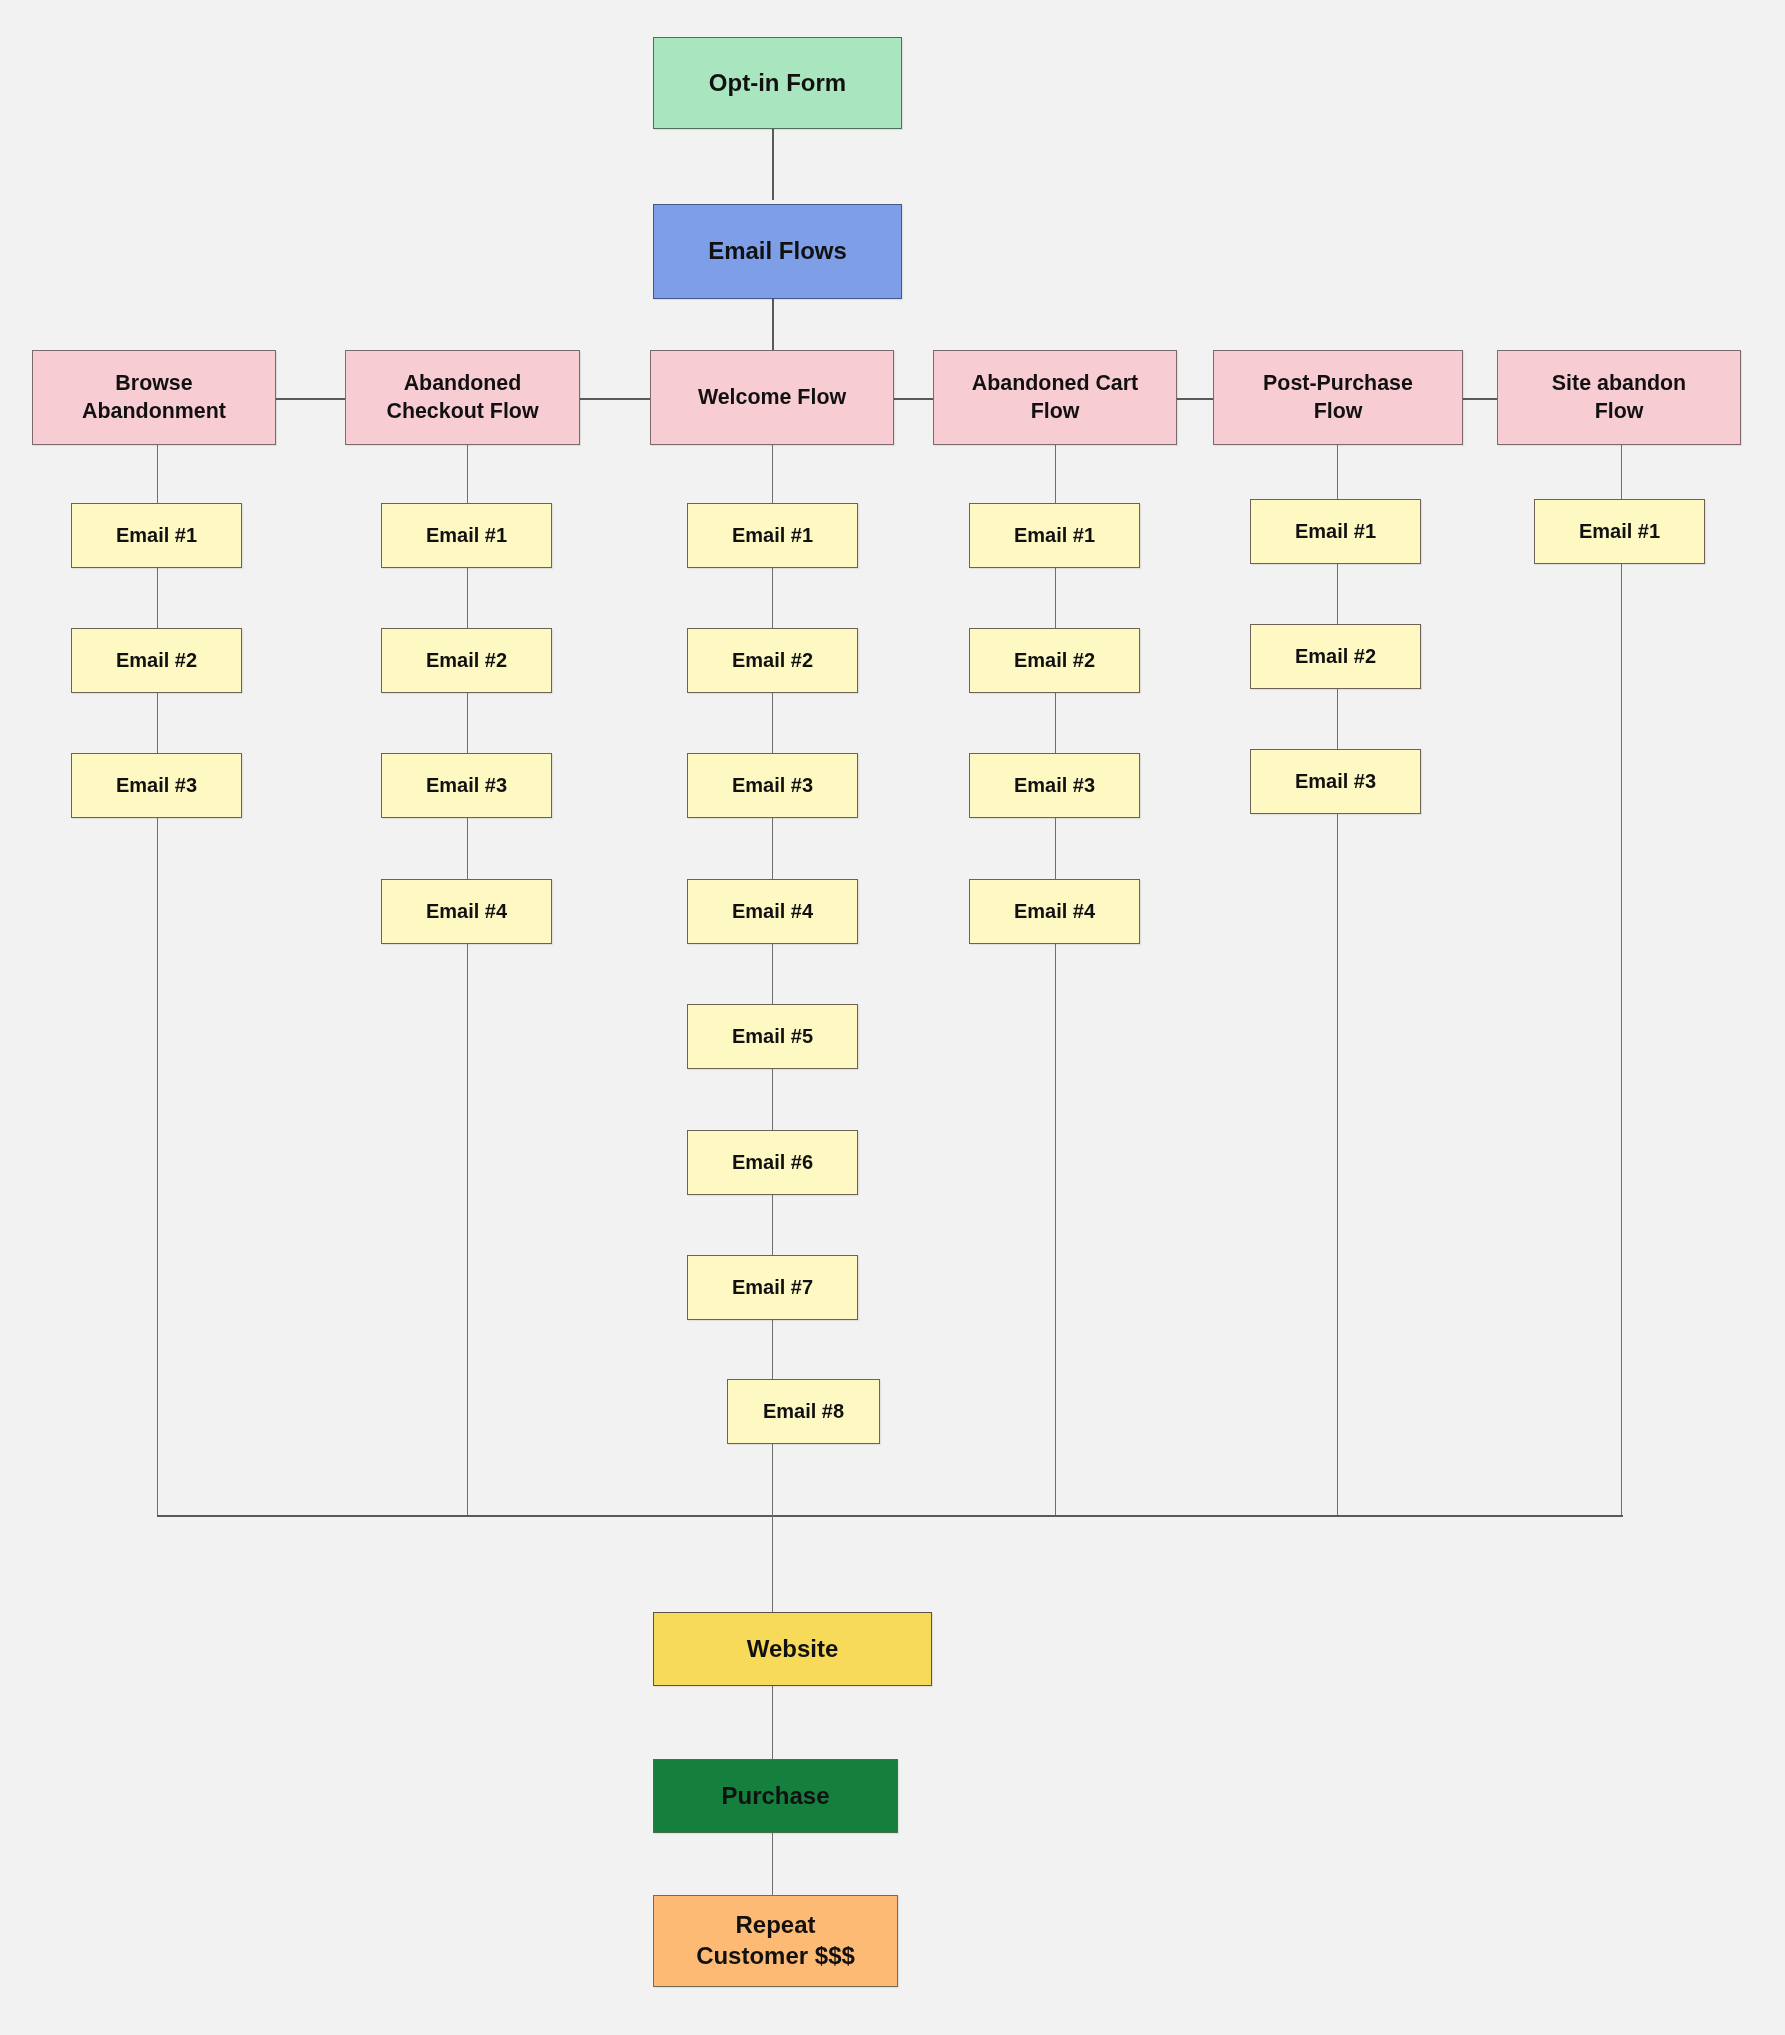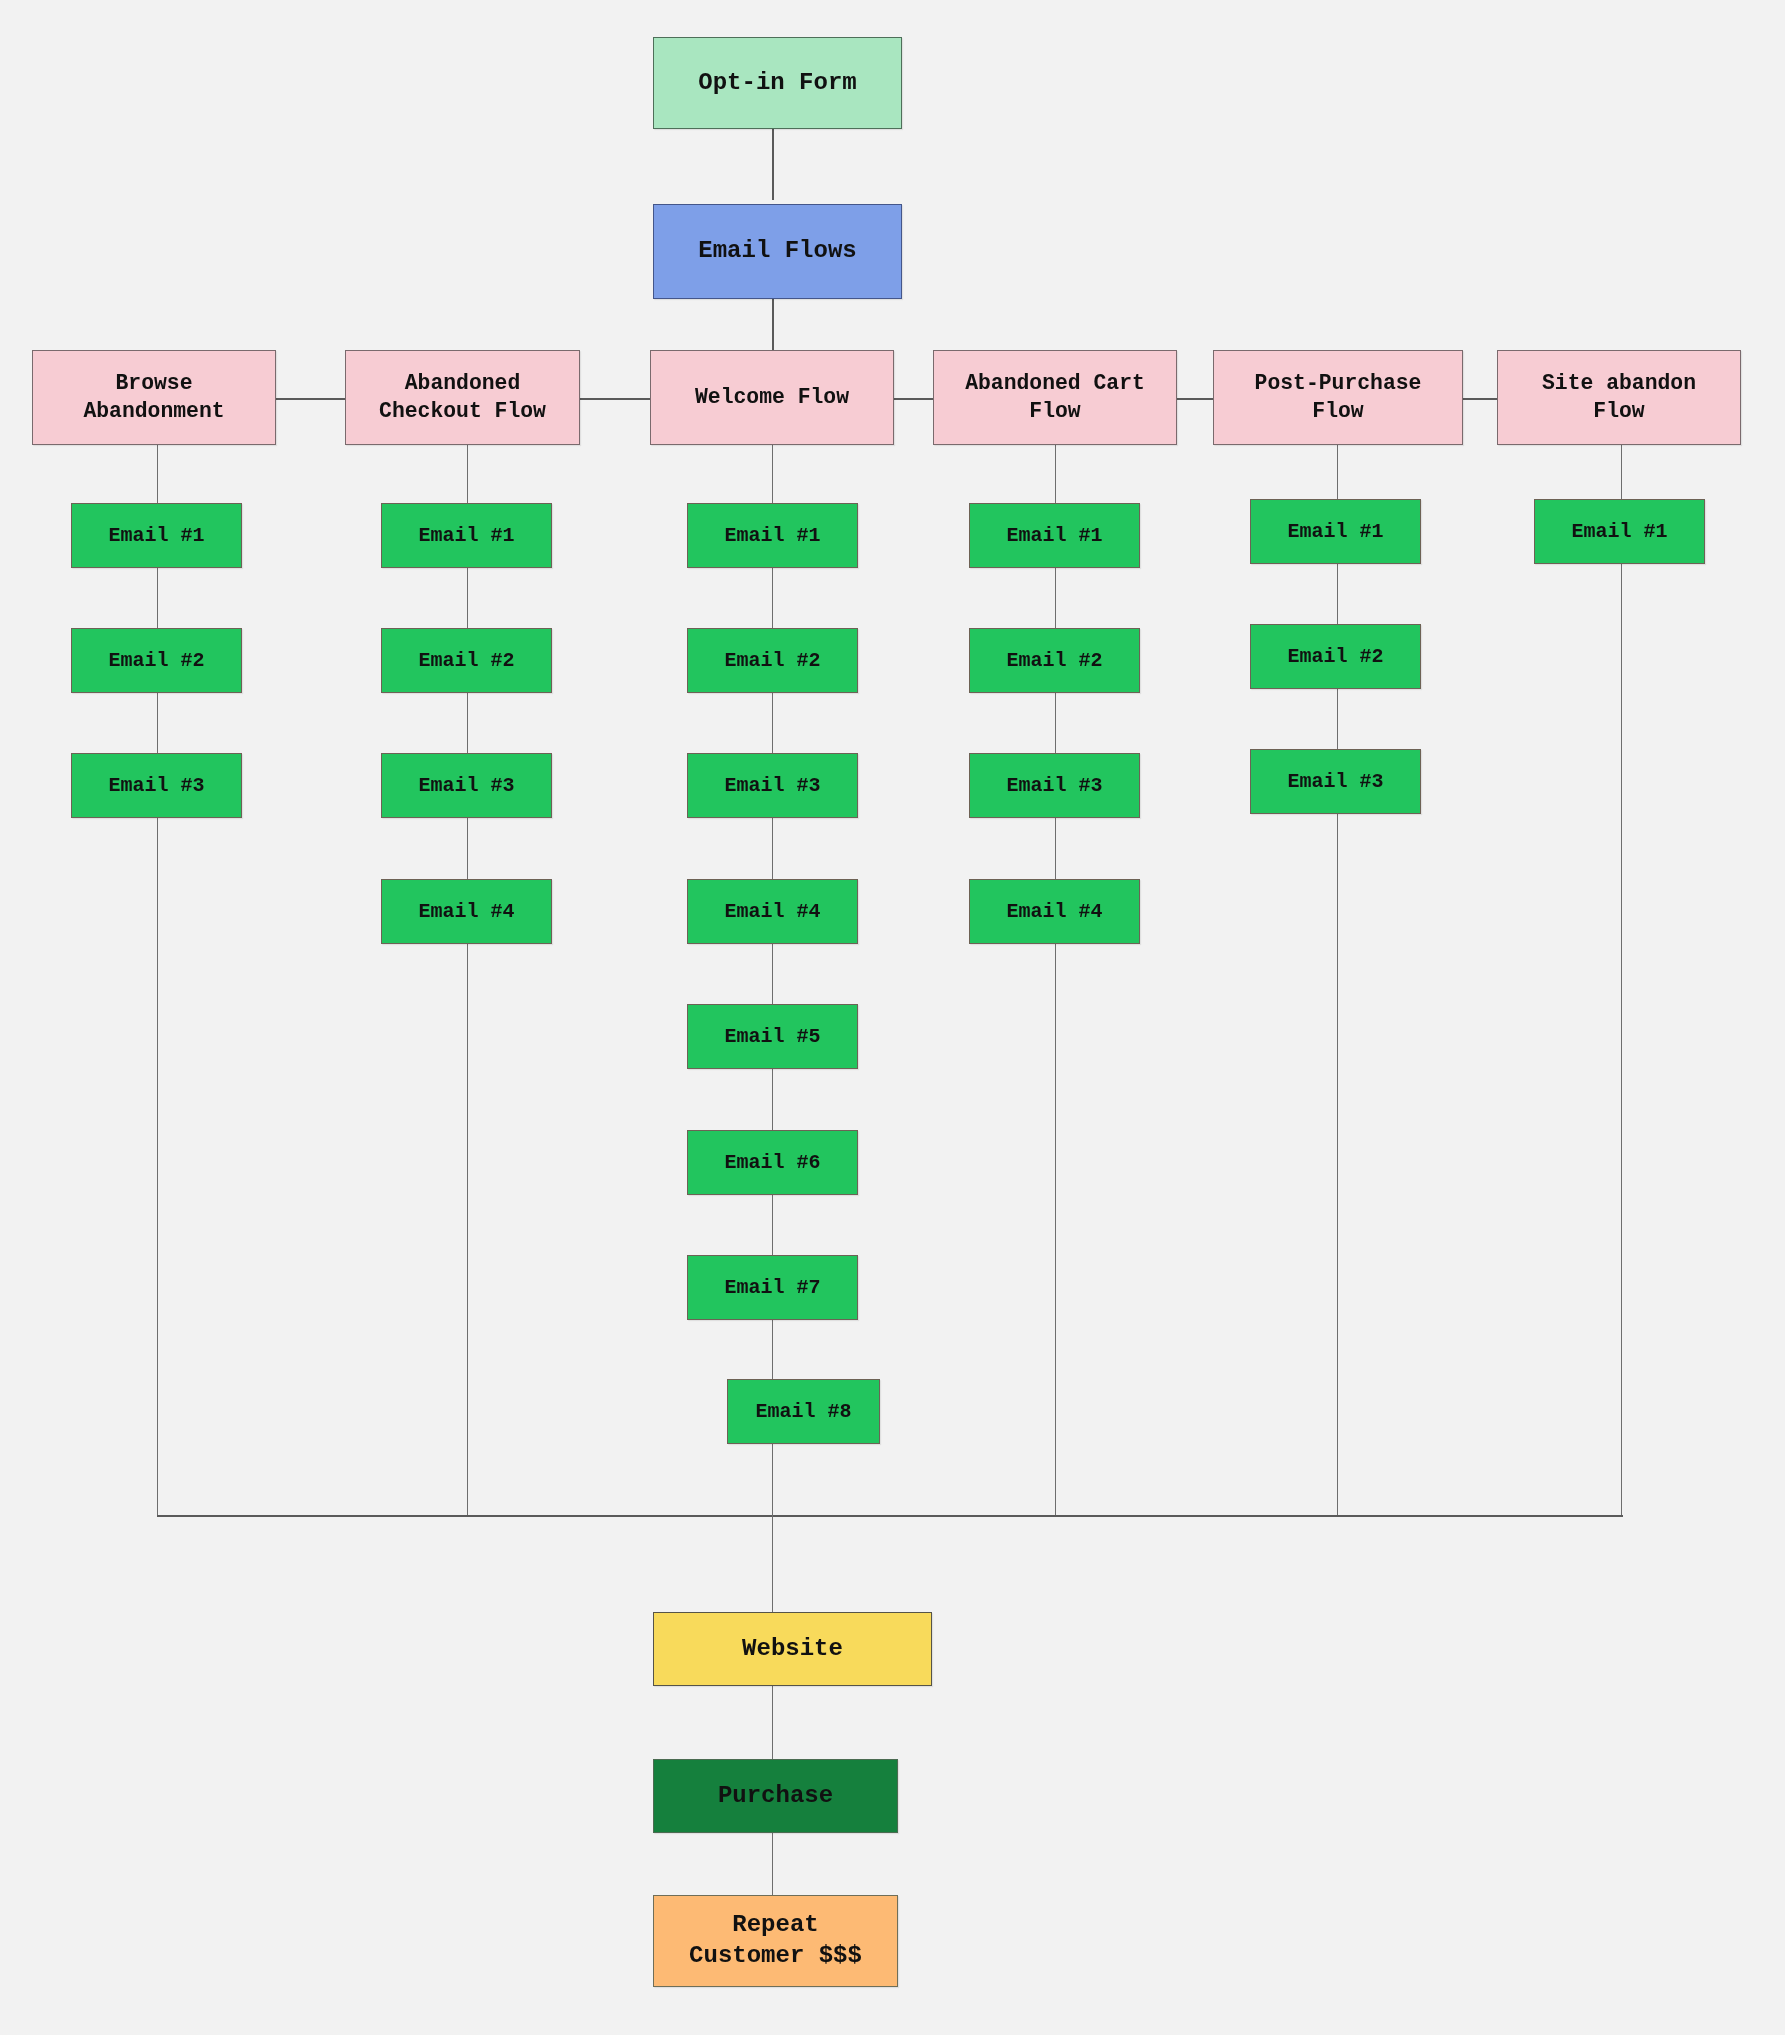--- a/index.html
+++ b/index.html
@@ -10,21 +10,20 @@
   }
   body {
     font-family: "Liberation Sans", sans-serif;
   }
   #canvas {
     position: relative;
     width: 1785px;
     height: 2035px;
     background: #f2f2f2;
     overflow: hidden;
-    font-family: Liberation Mono, monospace;
   }
   
   .vline {
     position: absolute;
     width: 1.8px;
     background: #5a5a5a;
     z-index: 1;
   }
   .vline.thin {
     width: 1.2px;
@@ -48,21 +47,21 @@
     color: #111111;
     font-weight: bold;
     line-height: 1.28;
     z-index: 3;
     box-shadow: 1.2px 1.2px 0 rgba(0,0,0,0.07);
     white-space: pre-line;
   }
   .node.green   { background: #a9e6c0; border-color: #4e6f59; }
   .node.blue    { background: #7e9fe8; border-color: #44568a; }
   .node.pink    { background: #f7ccd3; border-color: #7a6a6d; }
-  .node.peach   { background: #22c55e; border-color: #6d6255; }
+  .node.peach   { background: #fef9c3; border-color: #6d6255; }
   .node.gold    { background: #f8da5b; border-color: #565448; }
   .node.grass   { background: #15803d; border-color: #4b6b51; }
   .node.cream   { background: #fdba74; border-color: #6f6e58; }
 
   .size-head   { font-size: 24px; }
   .size-flow   { font-size: 21.4px; }
   .size-email  { font-size: 20px; }
   .size-term   { font-size: 24px; }
 </style>
 </head>

